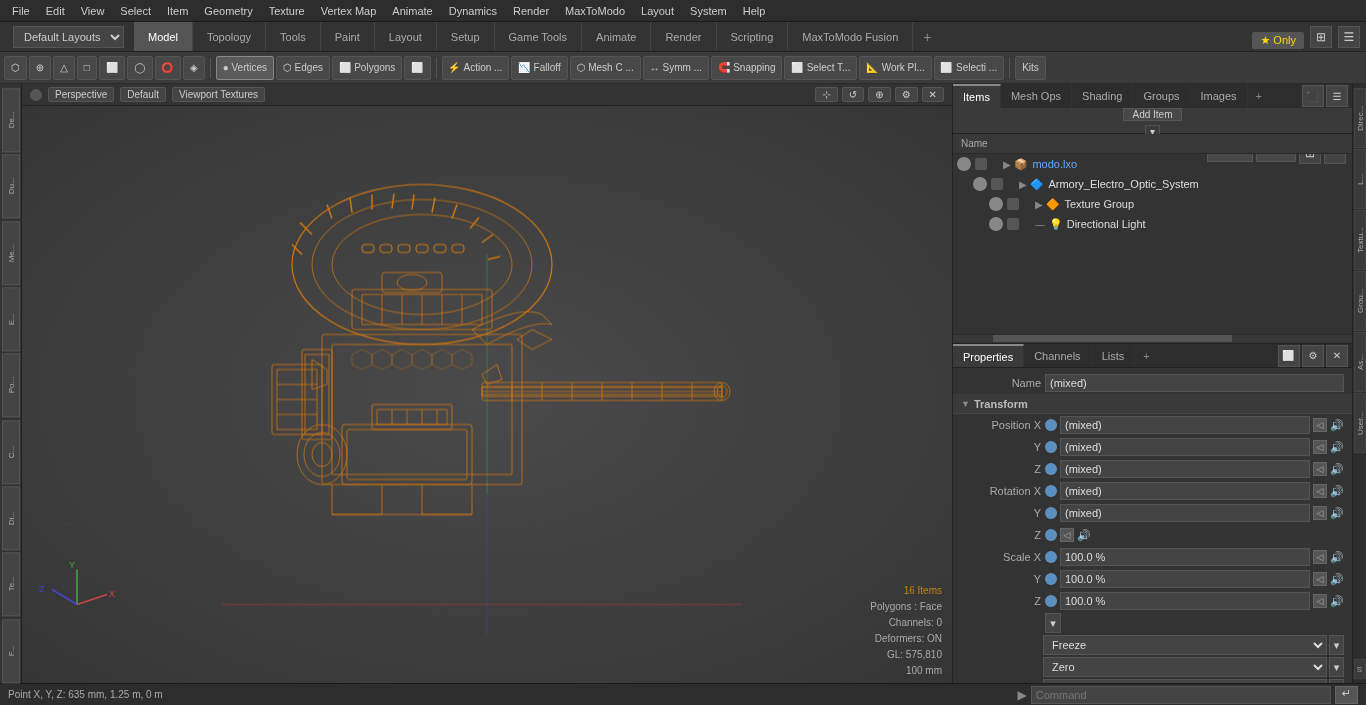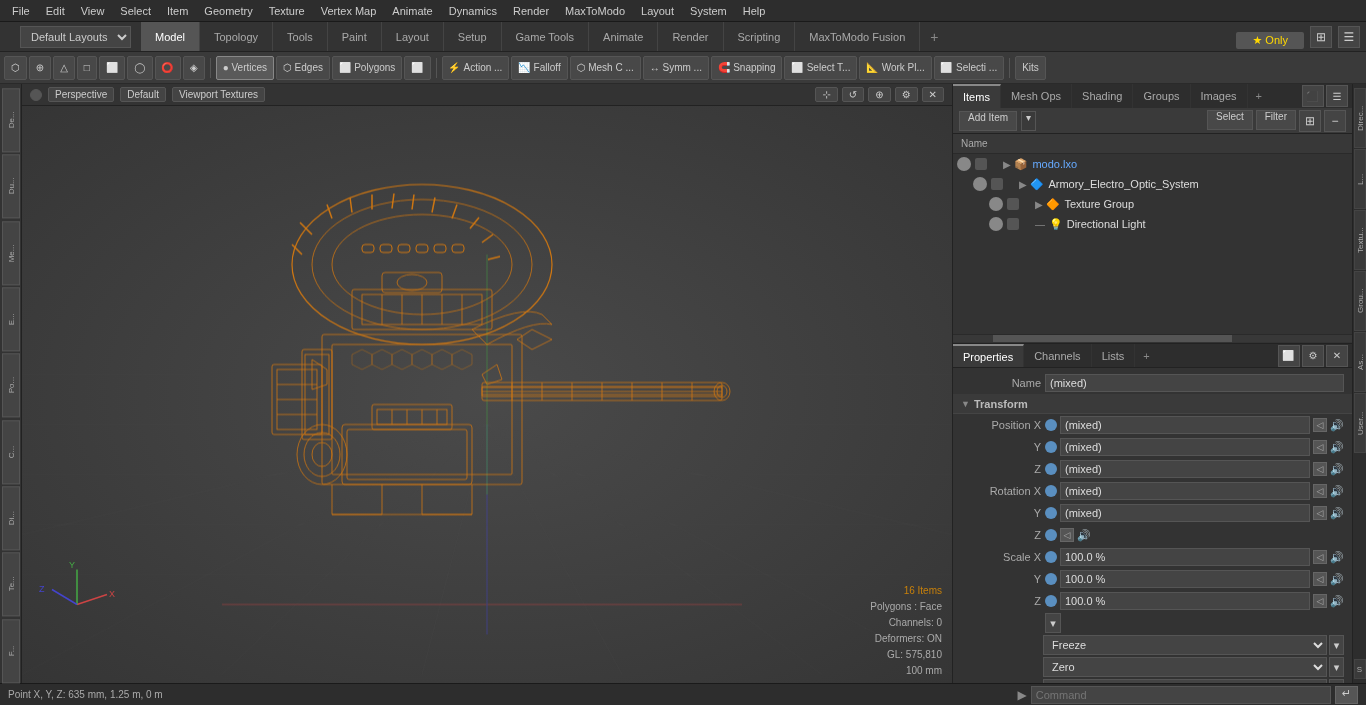--- a/index.html
+++ b/index.html
@@ -4,27 +4,27 @@
   <style>
     * { margin: 0; padding: 0; box-sizing: border-box; }
     body { width: 1366px; height: 705px; background: #3a3a3a; font-family: 'Segoe UI', Arial, sans-serif; font-size: 11px; color: #ccc; overflow: hidden; }
 
     
     #menu-bar { display: flex; align-items: center; background: #2d2d2d; height: 22px; padding: 0 4px; border-bottom: 1px solid #1a1a1a; }
     .menu-item { padding: 2px 8px; cursor: pointer; color: #ccc; font-size: 11px; }
 
     
     #layouts-bar { display: flex; align-items: center; background: #333; height: 30px; border-bottom: 1px solid #222; }
-    #layouts-dropdown { background: #444; border: 1px solid #555; color: #ccc; font-size: 11px; padding: 2px 6px; margin-left: 20px; height: 22px; cursor: pointer; }
+    #layouts-dropdown { background: #444; border: 1px solid #555; color: #ccc; font-size: 11px; padding: 2px 6px; margin-left: 13px; height: 22px; cursor: pointer; }
     .layout-tabs { display: flex; margin-left: 10px; height: 100%; }
     .layout-tab { padding: 0 14px; display: flex; align-items: center; color: #aaa; cursor: pointer; font-size: 11px; border-right: 1px solid #444; }
     .layout-tab.active { background: #555; color: #fff; }
     .layout-tab-plus { padding: 0 10px; display: flex; align-items: center; color: #888; cursor: pointer; font-size: 14px; }
     .layout-right { margin-left: auto; display: flex; align-items: center; gap: 6px; padding-right: 6px; }
-    .star-only { background: #555; color: #ffd700; padding: 2px 16px; font-size: 11px; border-radius: 2px; margin-top: 7px; }
+    .star-only { background: #555; color: #ffd700; padding: 2px 8px; font-size: 11px; border-radius: 2px; margin-top: 7px; }
     .layout-icon-btn { background: #444; border: 1px solid #555; color: #ccc; width: 22px; height: 22px; display: flex; align-items: center; justify-content: center; cursor: pointer; font-size: 12px; }
 
     
     #tool-bar { display: flex; align-items: center; background: #3a3a3a; height: 32px; border-bottom: 1px solid #2a2a2a; padding: 0 4px; gap: 2px; }
     .tool-btn { background: #484848; border: 1px solid #555; color: #ccc; height: 24px; padding: 0 6px; cursor: pointer; font-size: 10px; display: flex; align-items: center; gap: 3px; border-radius: 2px; white-space: nowrap; }
     .tool-btn.active { background: #5a5a5a; border-color: #888; }
     .tool-separator { width: 1px; height: 20px; background: #555; margin: 0 3px; }
 
     
     #main-content { display: flex; height: calc(705px - 22px - 30px - 32px - 22px); }
@@ -45,21 +45,21 @@
     
     #right-panel { width: 400px; background: #333; border-left: 1px solid #222; display: flex; flex-direction: column; }
 
     
     #items-panel { height: 260px; border-bottom: 1px solid #222; display: flex; flex-direction: column; }
     #items-tabs { display: flex; background: #2d2d2d; height: 24px; align-items: center; }
     .panel-tab { padding: 0 10px; height: 100%; display: flex; align-items: center; color: #aaa; cursor: pointer; font-size: 11px; border-right: 1px solid #333; }
     .panel-tab.active { background: #3a3a3a; color: #fff; border-top: 2px solid #888; }
     .panel-tab-plus { padding: 0 8px; color: #888; cursor: pointer; }
 
-    #items-toolbar { display: flex; align-items: center; background: #3a3a3a; height: 26px; padding: 0 6px; gap: 4px; border-bottom: 1px solid #222; }
+    #items-toolbar { display: flex; align-items: center; background: #3a3a3a; height: 26px; padding: 0 6px; gap: 4px; border-bottom: 1px solid #222; flex-direction: column; }
     .items-tb-btn { background: #484848; border: 1px solid #555; color: #ccc; height: 20px; padding: 0 8px; font-size: 10px; cursor: pointer; }
     .items-tb-right { margin-left: auto; display: flex; gap: 3px; }
     .item-row { display: flex; align-items: center; height: 20px; padding: 0 4px; gap: 4px; cursor: pointer; }
     .item-vis { width: 14px; height: 14px; border-radius: 50%; background: #666; display: flex; align-items: center; justify-content: center; }
     .item-vis.on { background: #888; }
     .item-label { color: #ddd; font-size: 11px; }
     .item-label.blue { color: #6af; }
     .item-indent-1 { margin-left: 16px; }
     .item-indent-2 { margin-left: 32px; }
 

